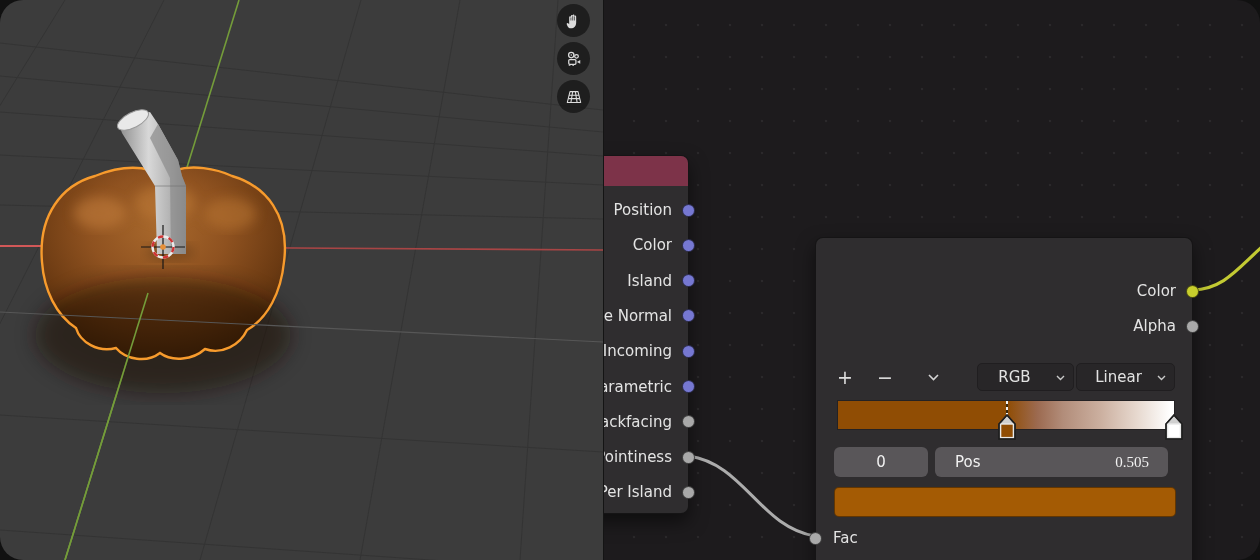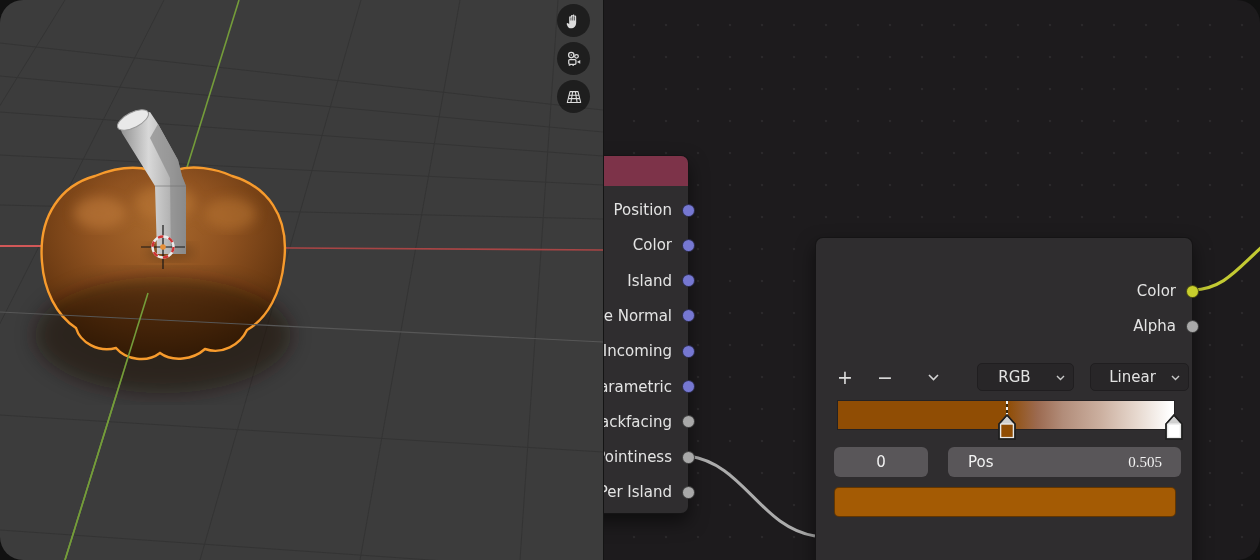--- a/index.html
+++ b/index.html
@@ -237,21 +237,21 @@
         <svg width="11" height="7" viewBox="0 0 11 7">
           <path d="M1 1l4.5 4.5L10 1" stroke="#d5d5d5" stroke-width="1.6" fill="none"></path>
         </svg>
       </div>
       <div class="dropdown" style="left:161px;width:97px;">
         <span style="margin-right:22px">RGB</span>
         <svg class="dd-caret" width="9" height="6" viewBox="0 0 9 6">
           <path d="M1 1l3.5 3.5L8 1" stroke="#c9c9c9" stroke-width="1.4" fill="none"></path>
         </svg>
       </div>
-      <div class="dropdown" style="left:260px;width:99px;margin-left:14px;">
+      <div class="dropdown" style="left:260px;width:99px;">
         <span style="margin-right:14px">Linear</span>
         <svg class="dd-caret" width="9" height="6" viewBox="0 0 9 6">
           <path d="M1 1l3.5 3.5L8 1" stroke="#c9c9c9" stroke-width="1.4" fill="none"></path>
         </svg>
       </div>
 
       <div class="ramp-bar" style="background: linear-gradient(90deg, rgb(144, 77, 4) 0%, rgb(144, 77, 4) 50.3%, rgb(156, 106, 80) 59.3%, rgb(178, 141, 122) 67%, rgb(203, 175, 159) 78%, rgb(231, 217, 207) 89%, rgb(255, 255, 255) 99%);">
           <div class="stop-line" style="left: calc(50.3% - 1px);"></div>
           <div class="ramp-handle" style="left: 50.3%;"><svg width="18" height="27" viewBox="0 0 18 27">
       <path d="M9 1 L17 10 V25 H1 V10 Z" fill="#cfcfcf" stroke="#202020" stroke-width="1.4"></path>
@@ -259,22 +259,26 @@
       <path d="M9 1 L17 10 V25 H1 V10 Z" fill="none" stroke="#202020" stroke-width="1.4"></path>
             </svg></div>
           <div class="ramp-handle" style="left: 100%;"><svg width="18" height="27" viewBox="0 0 18 27">
       <path d="M9 1 L17 10 V25 H1 V10 Z" fill="#cfcfcf" stroke="#202020" stroke-width="1.4"></path>
       <rect x="2.6" y="10" width="12.8" height="13.6" fill="#ffffff" stroke="#e8e8e8" stroke-width="1.4"></rect>
       <path d="M9 1 L17 10 V25 H1 V10 Z" fill="none" stroke="#202020" stroke-width="1.4"></path>
             </svg></div>
         </div>
 
       <div class="field" style="left:18px;width:94px;text-align:center;">0</div>
-      <div class="field" style="left:132px;width:233px;">
+      <div class="field" style="left:119px;width:233px;">
         <span style="position:absolute;left:20px;">Pos</span>
         <span style="position:absolute;right:19px;font-family:Liberation Serif, serif;">0.505</span>
       </div>
 
       <div class="swatch" style="background: rgb(164, 91, 4);"></div>
 
+      <div class="out-row" style="top:289px;">
+        <span class="socket in-socket" style="background: rgb(169, 169, 169);"></span>
+        <span class="in-label">Fac</span>
+      </div>
     </div>
   </div>
 </div>
 
 </body></html>

